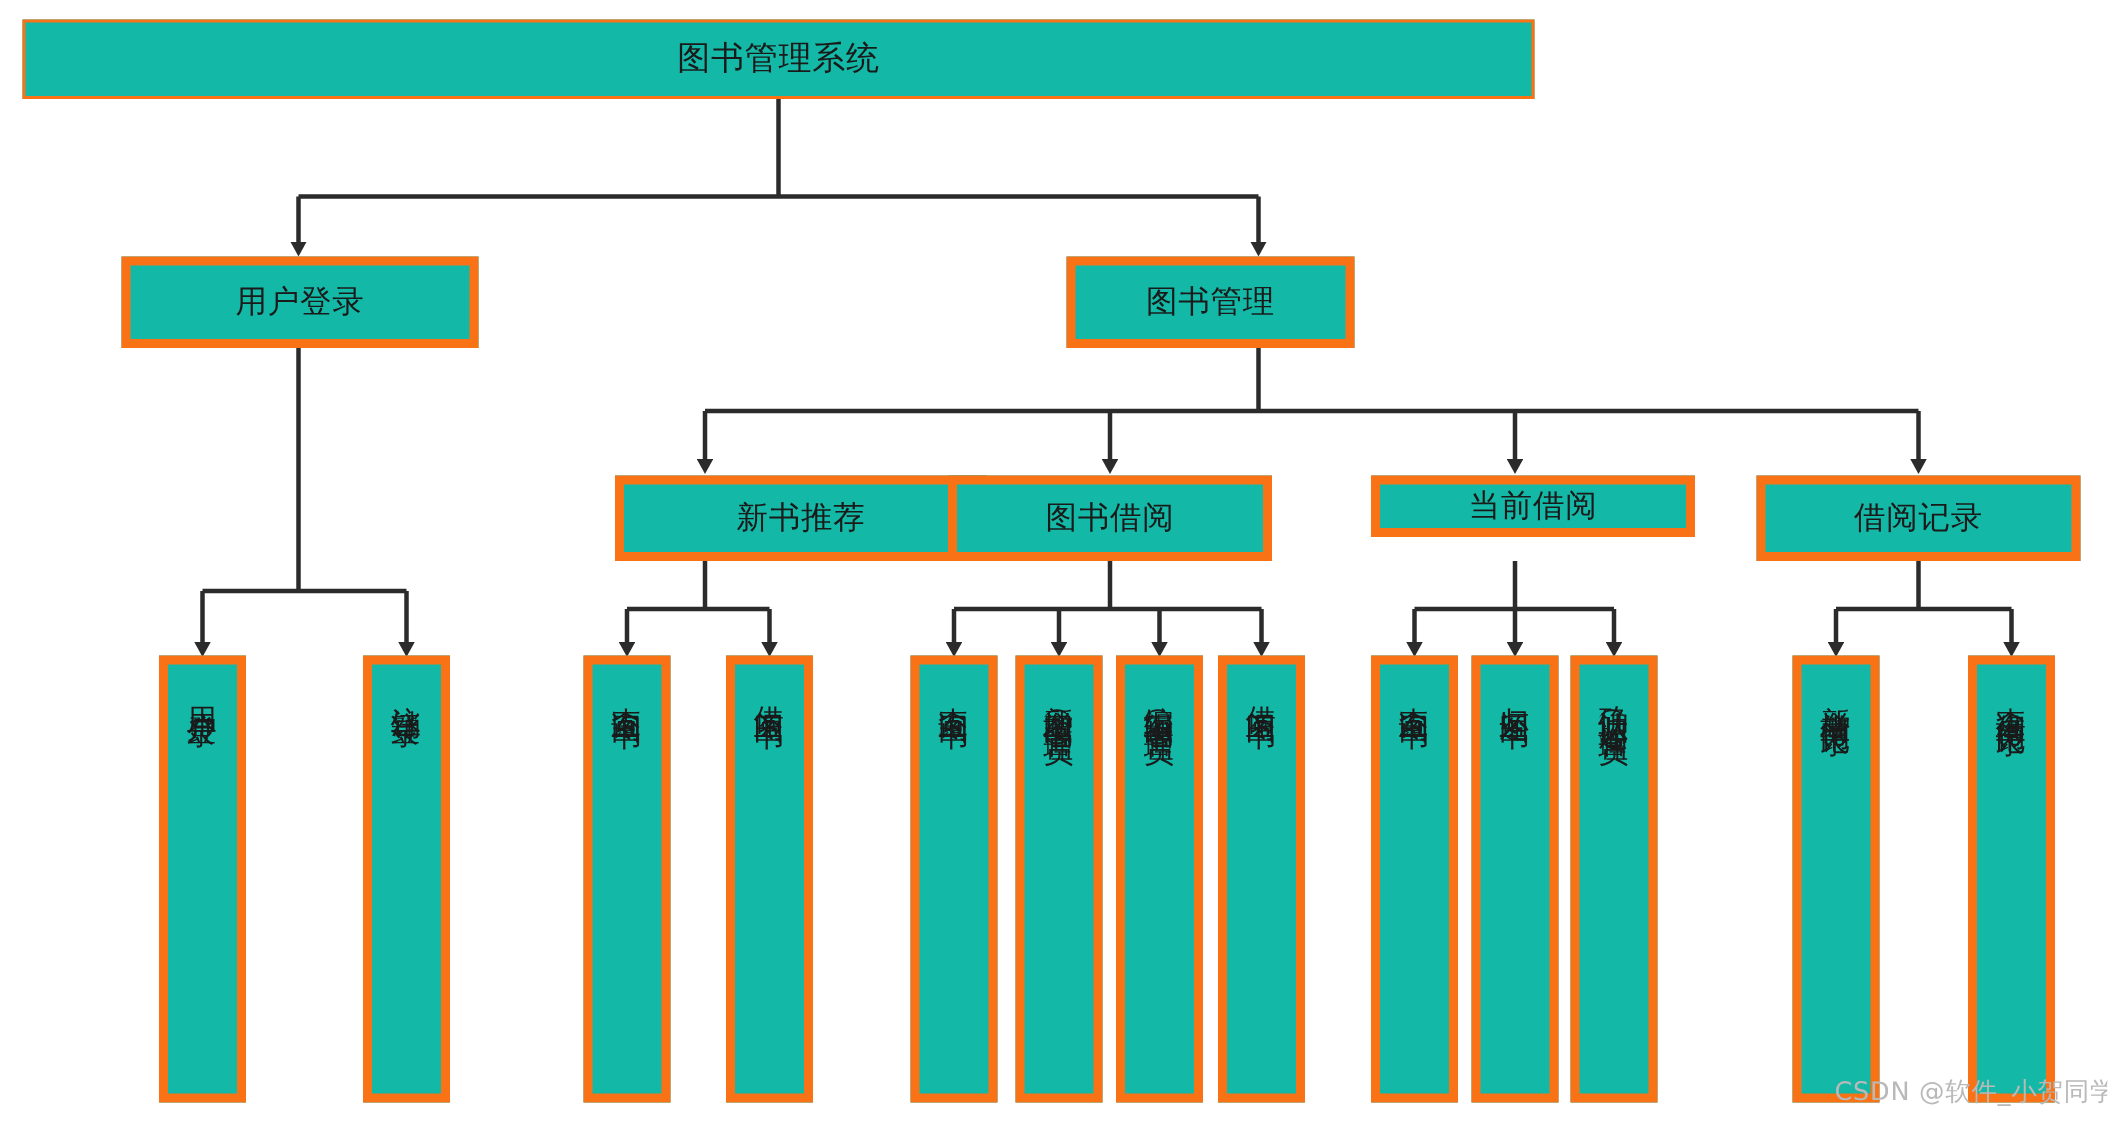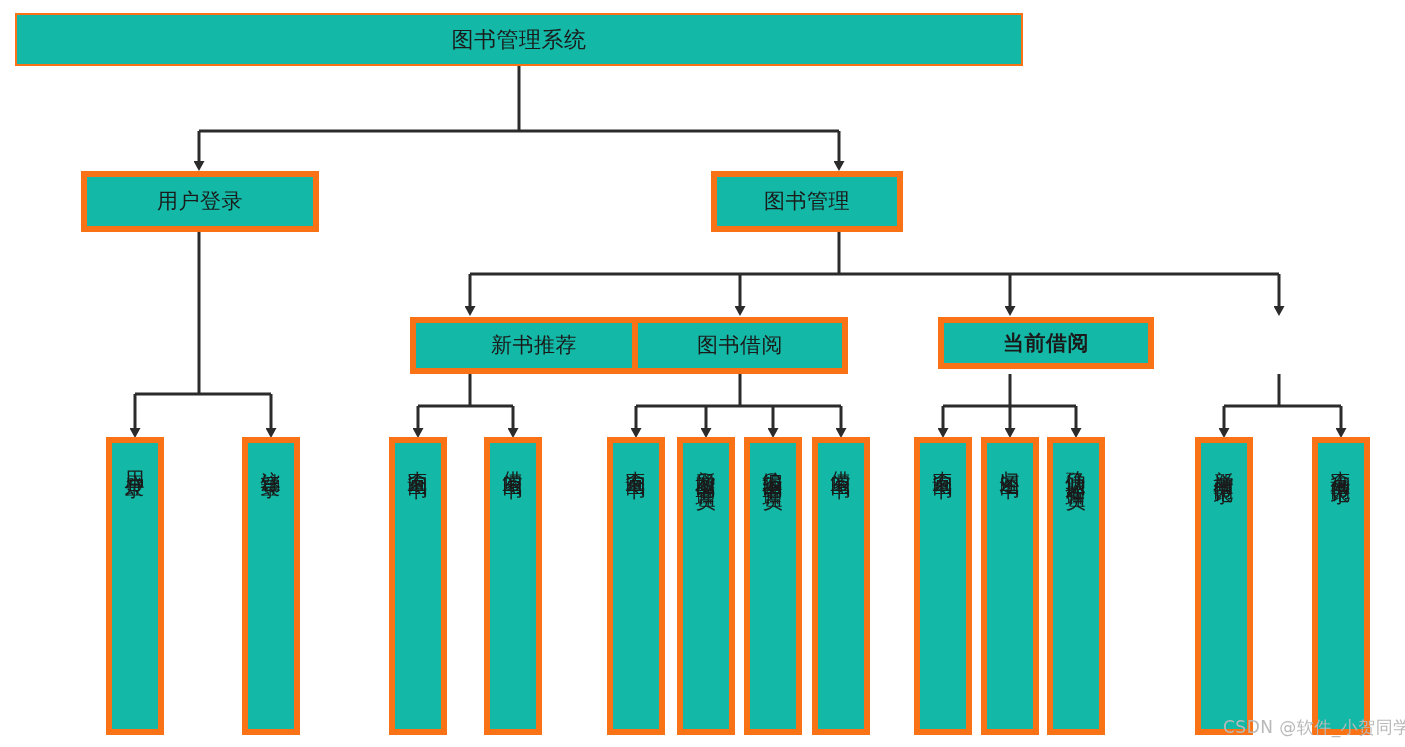--- a/index.html
+++ b/index.html
@@ -143,24 +143,27 @@
   </div>
 
   <div class="node horizontal" style="left:371px; top:317px; width:248px; height:57px;margin-left:39px;">
     <span class="label">新书推荐</span>
   </div>
 
   <div class="node horizontal" style="left:632px; top:317px; width:216px; height:57px;font-family:Liberation Serif, serif;">
     <span class="label">图书借阅</span>
   </div>
 
-  <div class="node horizontal" style="left:938px; top:317px; width:216px; height:52px;font-weight:bold;">
+  <div class="node horizontal" style="left:914px; top:317px; width:216px; height:41px;">
     <span class="label">当前借阅</span>
   </div>
 
+  <div class="node horizontal" style="left:1171px; top:317px; width:216px; height:57px;">
+    <span class="label">借阅记录</span>
+  </div>
 
   <div class="node vertical" style="left:106px; top:437px; width:58px; height:298px;">
     <span class="label">用户登录</span>
   </div>
 
   <div class="node vertical" style="left:242px; top:437px; width:58px; height:298px;">
     <span class="label">注销登录</span>
   </div>
 
   <div class="node vertical" style="left:389px; top:437px; width:58px; height:298px;">

